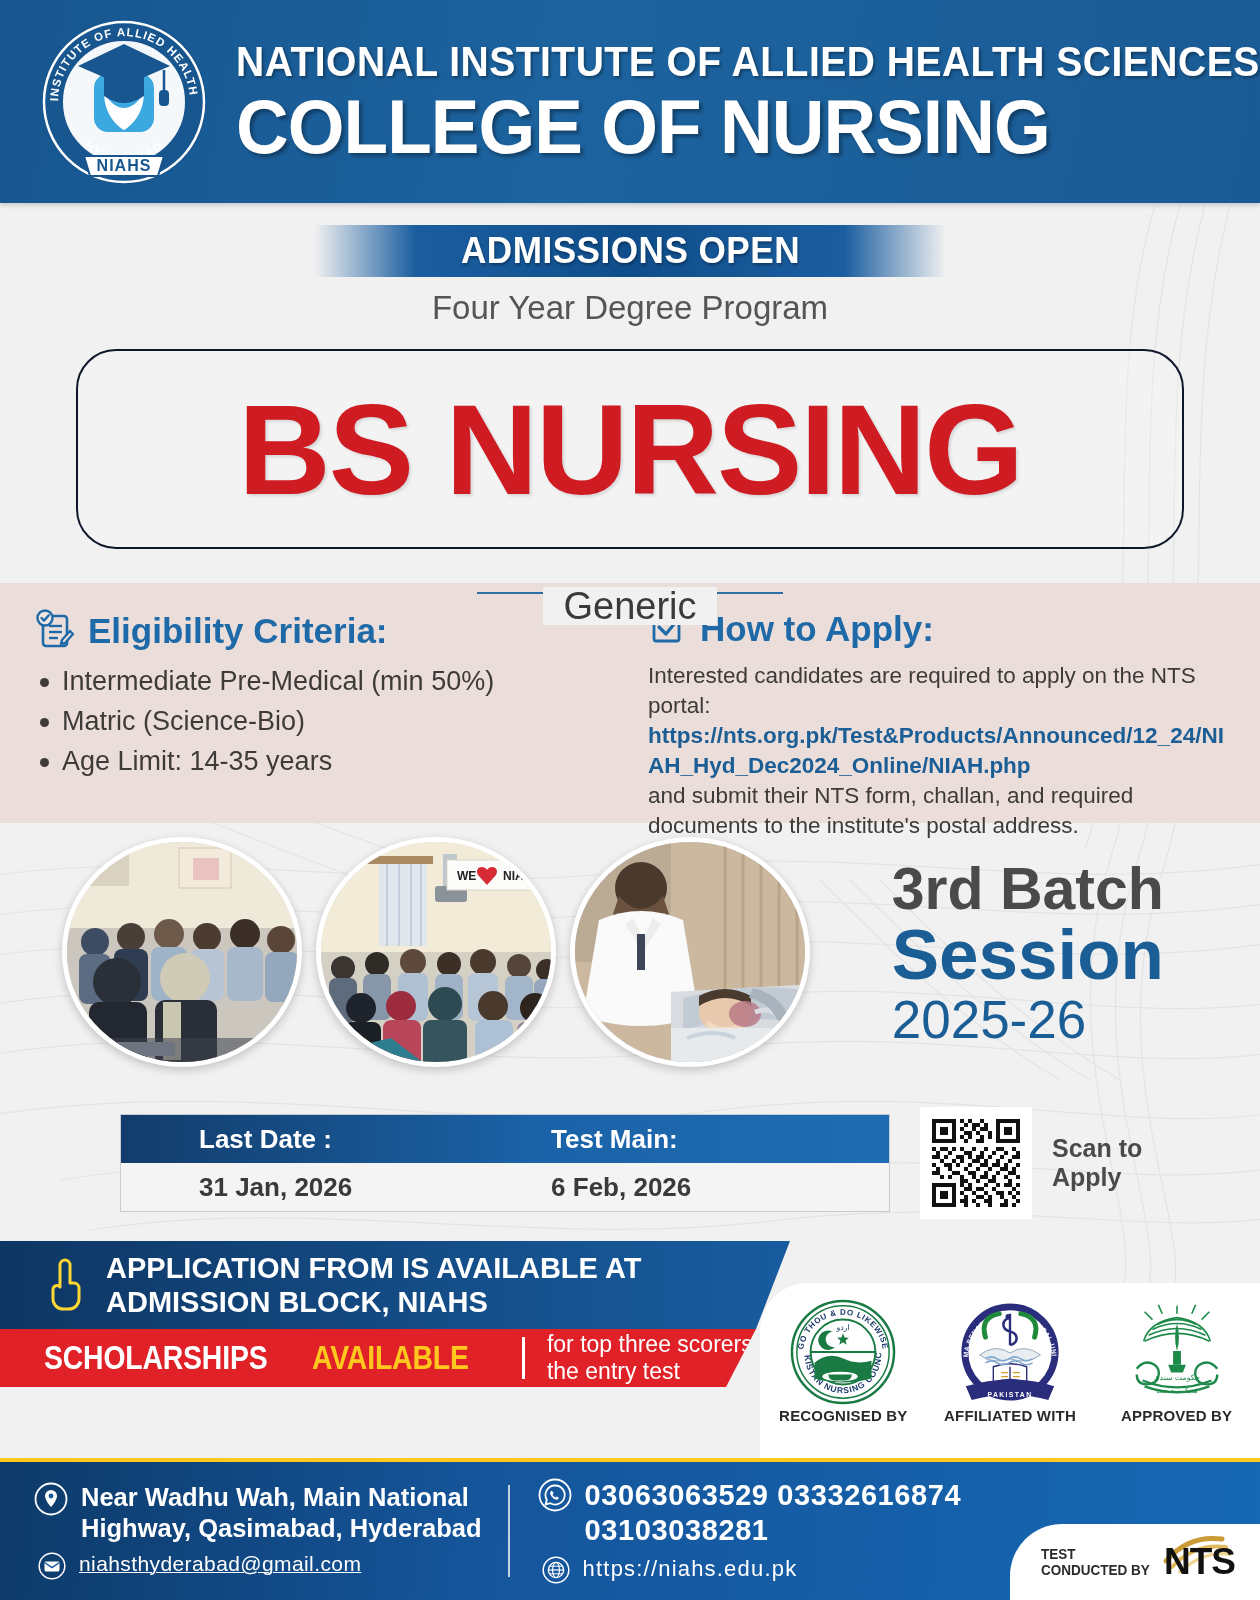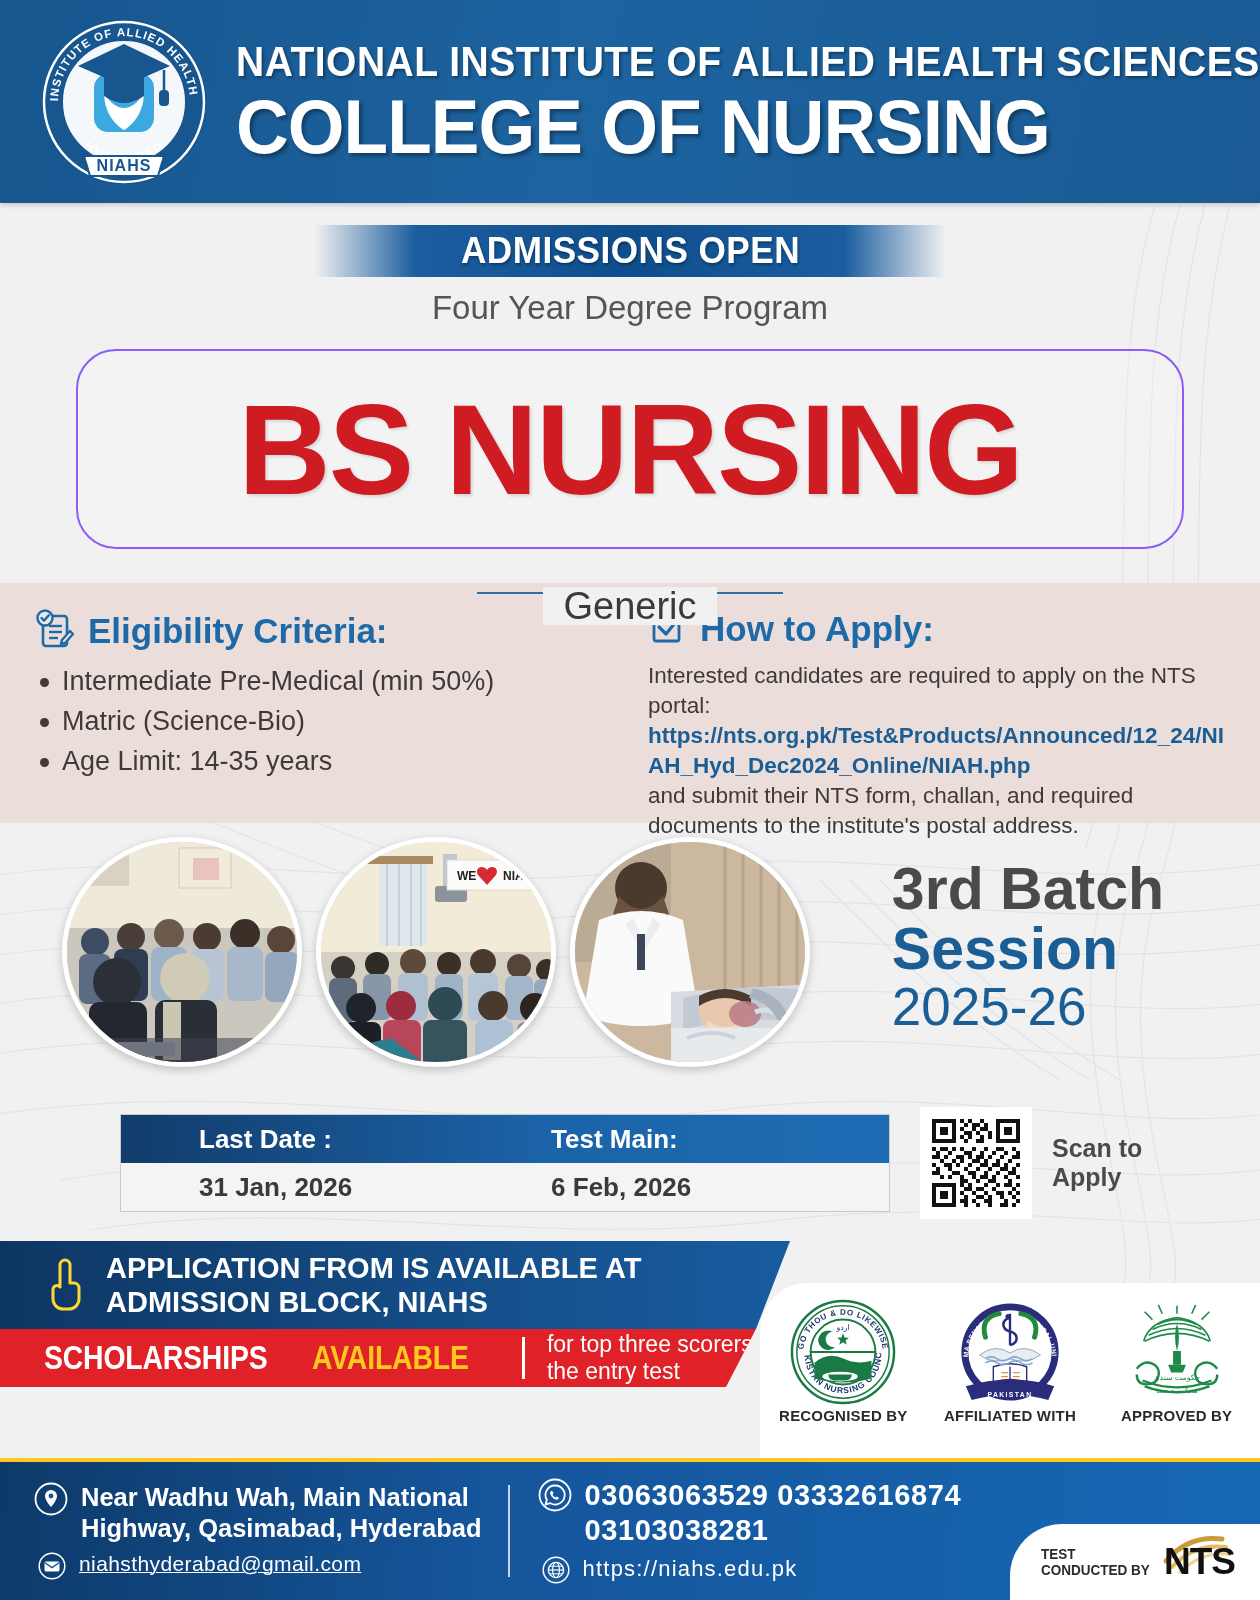--- a/index.html
+++ b/index.html
@@ -50,21 +50,21 @@
   }
   .subtitle {
     position:relative; z-index:3; text-align:center; color:#555; font-size:33px;
     margin-top:12px; font-weight:400;
   }
 
   
   .bs-box {
     position:relative; z-index:3;
     margin:22px auto 0; width:1108px; height:200px;
-    border:2px solid #8b5cf6; border-radius:40px;
+    border:2px solid #0f172a; border-radius:40px;
     display:flex; align-items:center; justify-content:center;
     background:rgba(255,255,255,.18);
   }
   .bs-title {
     color:#CF1B22; font-weight:bold; font-size:128px; letter-spacing:-2px;
     transform:scaleX(1.0); text-shadow:2px 2px 3px rgba(0,0,0,.12);
     white-space:nowrap;
   }
   .generic-row {
     position:absolute; z-index:4; left:0; right:0; top:560px;
@@ -101,21 +101,21 @@
   
   .mid { position:relative; z-index:3; height:270px; }
   .photos { position:absolute; left:62px; top:14px; display:flex; gap:14px; }
   .photo {
     width:240px; height:230px; border-radius:50%;
     border:5px solid #fff; box-shadow:0 3px 10px rgba(0,0,0,.2);
     overflow:hidden; position:relative; background:#CBD3DC;
   }
   .batch { position:absolute; right:96px; top:36px; text-align:left; }
   .batch .b1 { font-size:59px; font-weight:bold; color:#4A4A4A; line-height:1.02; }
-  .batch .b2 { font-size:59px; font-weight:bold; color:#1B5E96; line-height:1.02; }
+  .batch .b2 { font-size:71px; font-weight:bold; color:#1B5E96; line-height:1.02; }
   .batch .b3 { font-size:53px; color:#1B5E96; line-height:1.05; font-weight:400; }
 
   
   .dates-row { position:relative; z-index:3; margin-top:14px; display:flex; align-items:center; }
   .dates-table { margin-left:120px; width:770px; border:1px solid #C7CBD0; }
   .dt-head {
     display:flex; height:48px; align-items:center;
     background:linear-gradient(90deg,#123C6B 0%,#1B63A8 55%,#1F6CB4 100%);
     color:#fff;
   }

